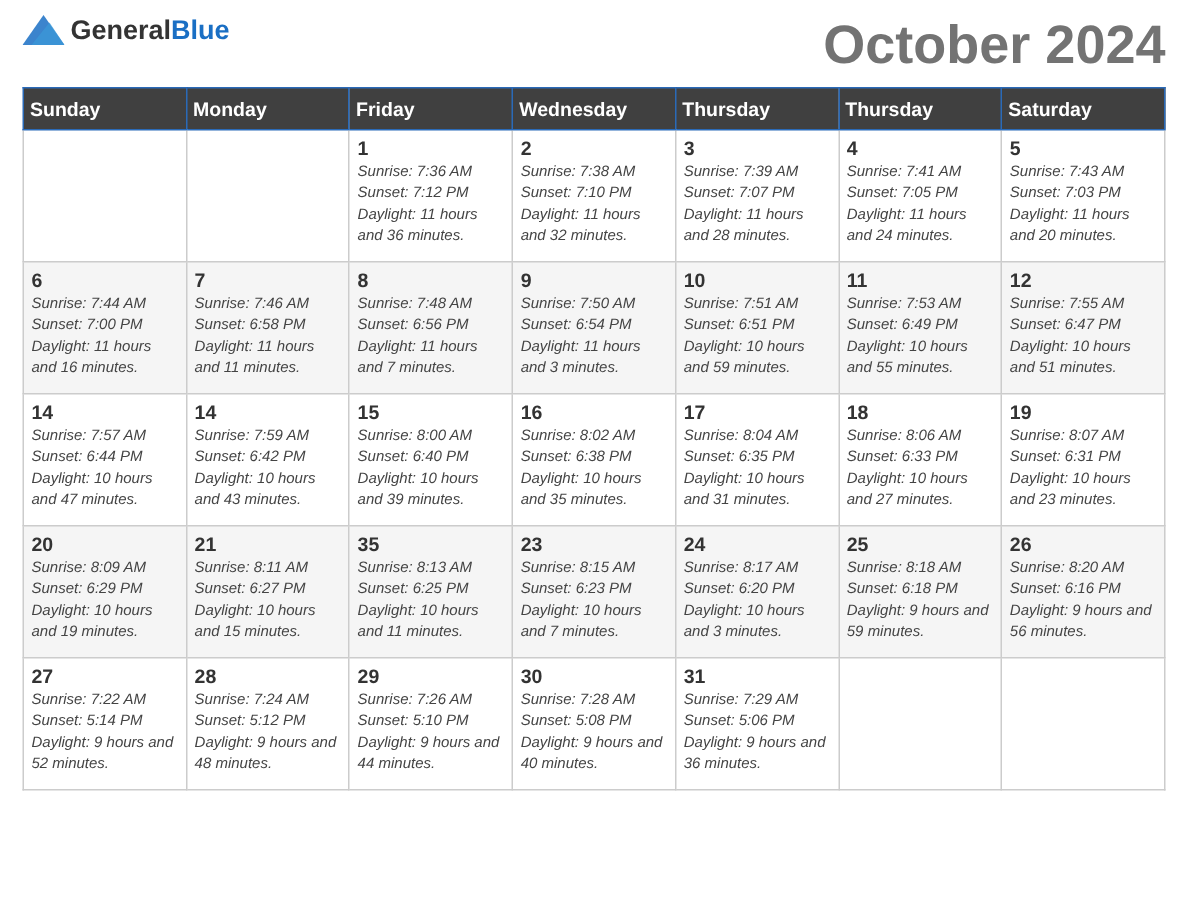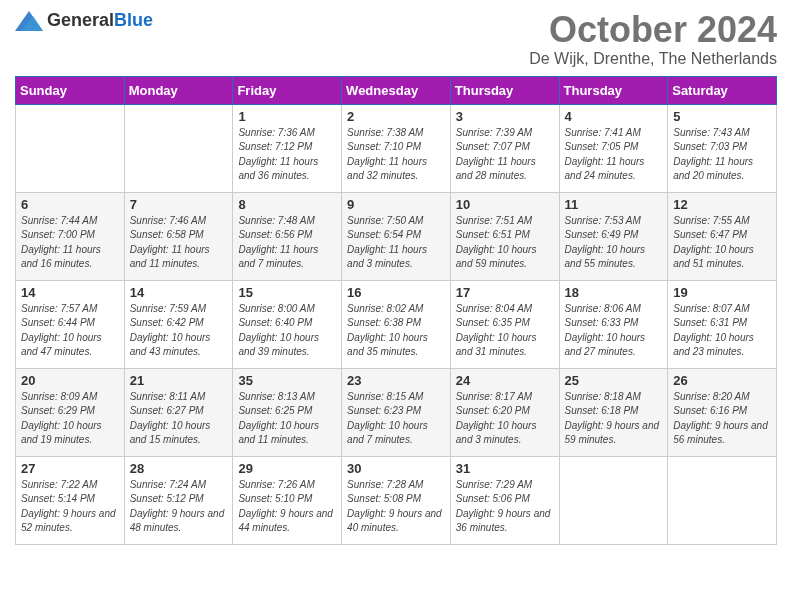--- a/index.html
+++ b/index.html
@@ -11,21 +11,21 @@
       padding: 10px 15px;
     }
     .header {
       display: flex;
       justify-content: space-between;
       align-items: flex-start;
       margin-bottom: 8px;
     }
     .logo {
       display: flex;
-      align-items: flex-end;
+      align-items: flex-start;
       gap: 4px;
     }
     .logo-icon {
       width: 28px;
       height: 20px;
     }
     .title-section {
       text-align: right;
     }
     .month-title {
@@ -37,21 +37,21 @@
     .location-title {
       font-size: 16px;
       color: #555;
     }
     table {
       width: 100%;
       border-collapse: collapse;
       table-layout: fixed;
     }
     th {
-      background-color: #a21caf;
+      background-color: #404040;
       color: white;
       font-size: 13px;
       font-weight: bold;
       padding: 6px 4px;
       text-align: left;
       border: 1px solid #2a6ab8;
     }
     td {
       border: 1px solid #ccc;
       vertical-align: top;
@@ -95,21 +95,20 @@
     <svg class="logo-icon" viewBox="0 0 28 20" xmlns="http://www.w3.org/2000/svg">
       <polygon points="0,20 14,0 28,20" fill="#1a6fc4" opacity="0.85"></polygon>
       <polygon points="6,20 18,5 28,20" fill="#3a9ad9" opacity="0.7"></polygon>
     </svg>
     <div>
       <span style="font-size:18px;font-weight:bold;color:#333;">General</span><span style="font-size:18px;font-weight:bold;color:#1a6fc4;">Blue</span>
     </div>
   </div>
   <div class="title-section">
     <div class="month-title">October 2024</div>
-    <div class="location-title">De Wijk, Drenthe, The Netherlands</div>
   </div>
 </div>
 
 <table>
   <thead>
     <tr>
     <th>Sunday</th>
         <th>Monday</th>
         <th>Friday</th>
         <th>Wednesday</th>

